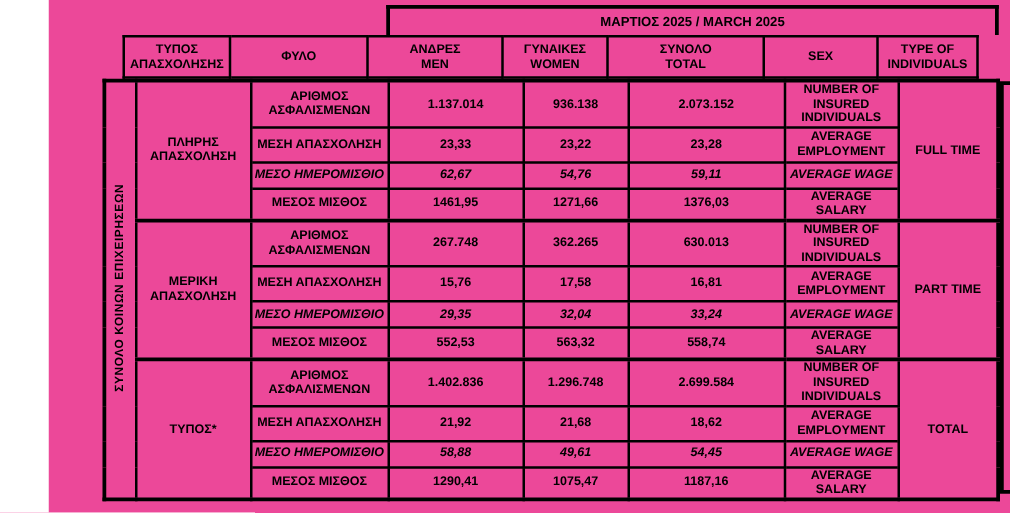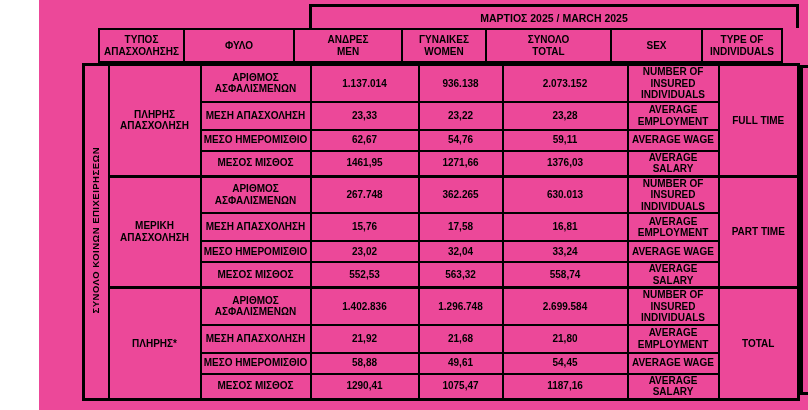--- a/index.html
+++ b/index.html
@@ -38,21 +38,21 @@
   }
   .c-strip  { border-right-width:3px; }
   .c-group  { border-right-width:3px; }
   .c-metric { border-right-width:3px; }
   .c-num    { font-weight:normal; border-left-width:1px; border-right-width:1px; }
   .c-total  { border-right-width:2px; }
   .c-sex    { font-size:9px; line-height:1.2; border-left-width:2px; border-right-width:3px; }
   .c-type   { border-left-width:3px; }
   tr.gsep > td { border-bottom-width:3px; }
   td.t3 { border-top-width:3px; }
-  tr.h1 { height:35px; } tr.h2 { height:28px;padding-left:36px; } tr.h3 { height:21px; } tr.h4 { height:24px; }
+  tr.h1 { height:35px; } tr.h2 { height:28px;padding-left:36px; } tr.h3 { height:21px;font-style:italic; } tr.h4 { height:24px; }
   
   .vup {
     writing-mode:vertical-rl; transform:rotate(180deg);
     font-weight:bold; font-size:9.5px; letter-spacing:0.5px;
     white-space:nowrap; margin:0 auto; display:inline-block;
   }
   .ent {
     position:absolute; left:761px; top:65px; width:28px; height:330px;
     border:3px solid #000; box-sizing:border-box;
     display:flex; align-items:center; justify-content:center;
@@ -166,47 +166,47 @@
     </tr>
     <tr class="h2">
       <td class="c-metric">ΜΕΣΗ ΑΠΑΣΧΟΛΗΣΗ</td>
       <td class="c-num">15,76</td>
       <td class="c-num">17,58</td>
       <td class="c-num c-total">16,81</td>
       <td class="c-sex">AVERAGE EMPLOYMENT</td>
     </tr>
     <tr class="h3">
       <td class="c-metric">ΜΕΣΟ ΗΜΕΡΟΜΙΣΘΙΟ</td>
-      <td class="c-num">23,02</td>
+      <td class="c-num">29,35</td>
       <td class="c-num">32,04</td>
       <td class="c-num c-total">33,24</td>
       <td class="c-sex">AVERAGE WAGE</td>
     </tr>
     <tr class="h4 gsep">
       <td class="c-metric">ΜΕΣΟΣ ΜΙΣΘΟΣ</td>
       <td class="c-num">552,53</td>
       <td class="c-num">563,32</td>
       <td class="c-num c-total">558,74</td>
       <td class="c-sex">AVERAGE SALARY</td>
     </tr>
 
     <tr class="h1">
-      <td rowspan="4" class="c-group t3">ΠΛΗΡΗΣ*</td>
+      <td rowspan="4" class="c-group t3">ΤΥΠΟΣ*</td>
       <td class="c-metric">ΑΡΙΘΜΟΣ ΑΣΦΑΛΙΣΜΕΝΩΝ</td>
       <td class="c-num">1.402.836</td>
       <td class="c-num">1.296.748</td>
       <td class="c-num c-total">2.699.584</td>
       <td class="c-sex">NUMBER OF INSURED INDIVIDUALS</td>
       <td rowspan="4" class="c-type t3">TOTAL</td>
     </tr>
     <tr class="h2">
       <td class="c-metric">ΜΕΣΗ ΑΠΑΣΧΟΛΗΣΗ</td>
       <td class="c-num">21,92</td>
       <td class="c-num">21,68</td>
-      <td class="c-num c-total">21,80</td>
+      <td class="c-num c-total">18,62</td>
       <td class="c-sex">AVERAGE EMPLOYMENT</td>
     </tr>
     <tr class="h3">
       <td class="c-metric">ΜΕΣΟ ΗΜΕΡΟΜΙΣΘΙΟ</td>
       <td class="c-num">58,88</td>
       <td class="c-num">49,61</td>
       <td class="c-num c-total">54,45</td>
       <td class="c-sex">AVERAGE WAGE</td>
     </tr>
     <tr class="h4">

